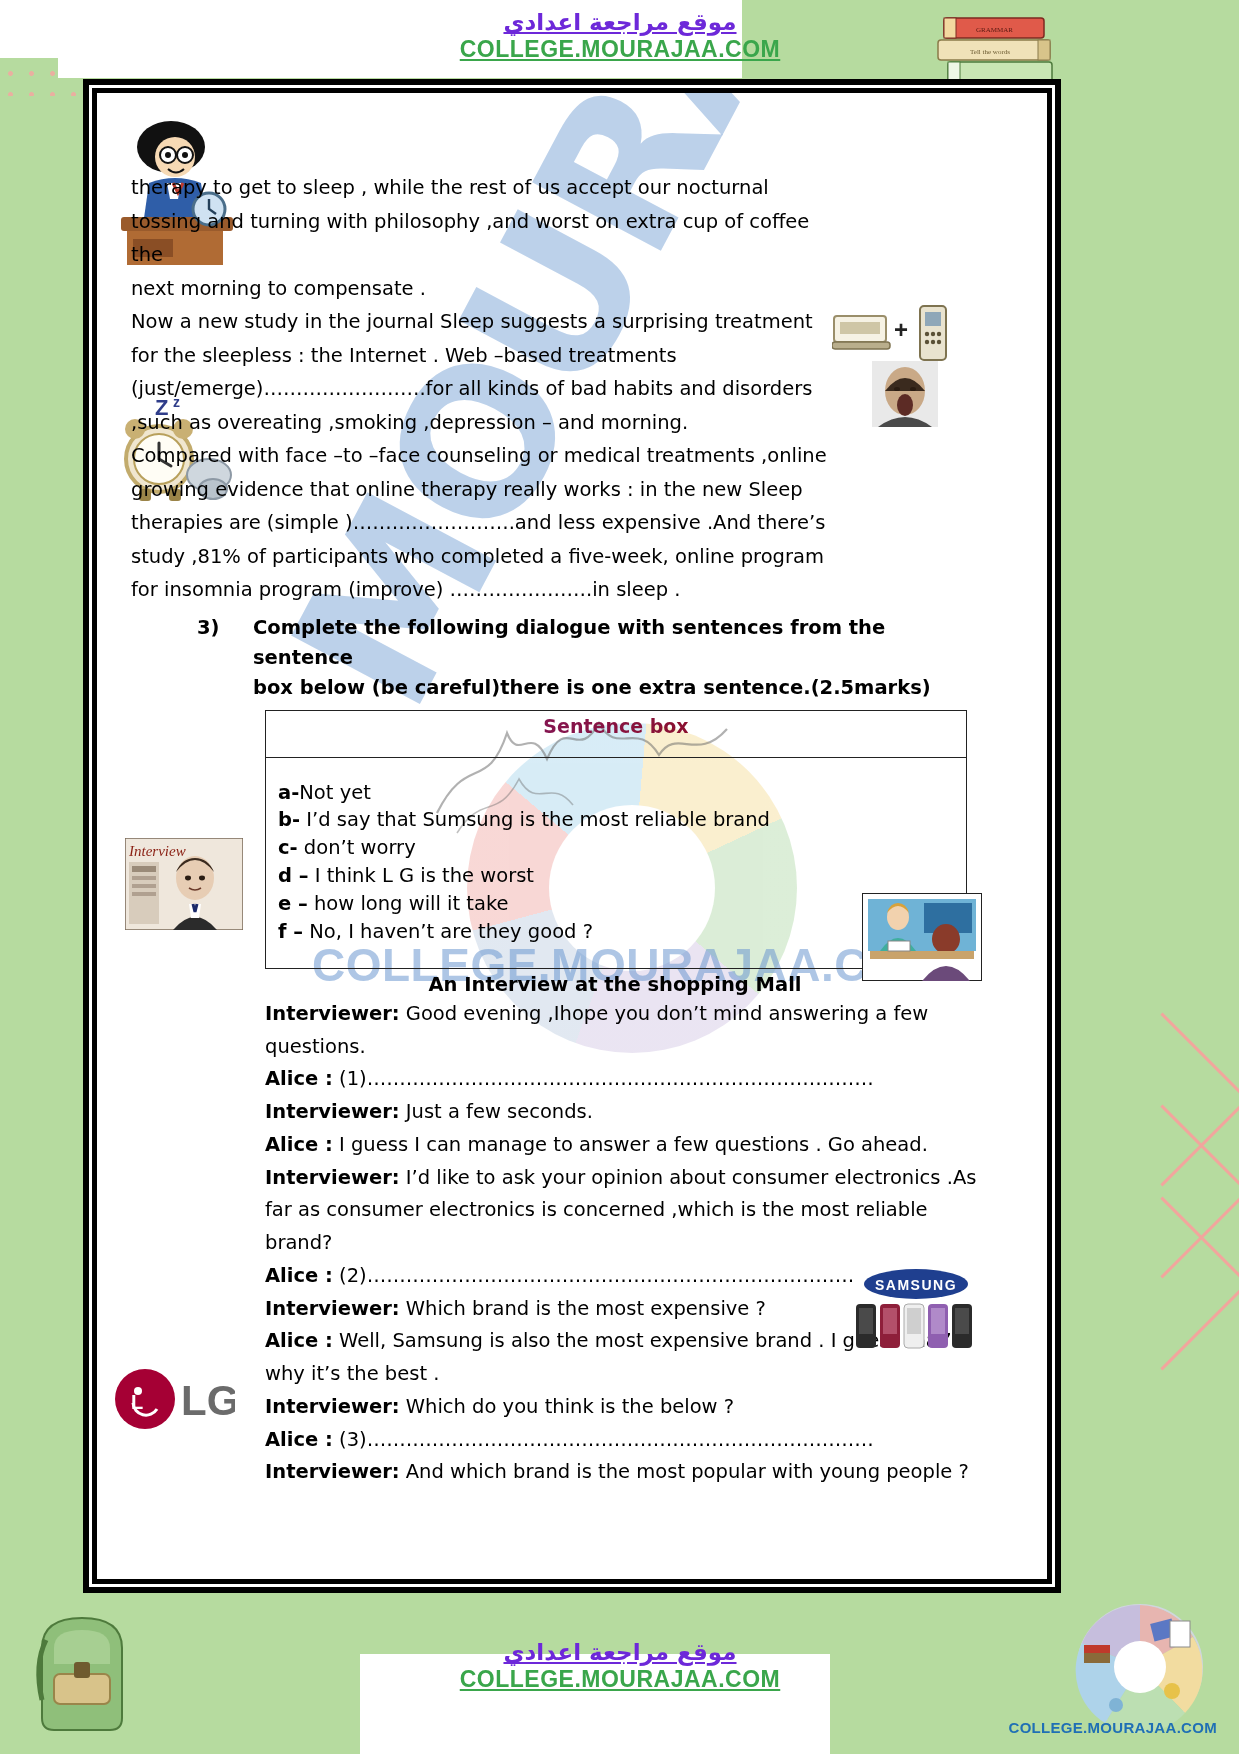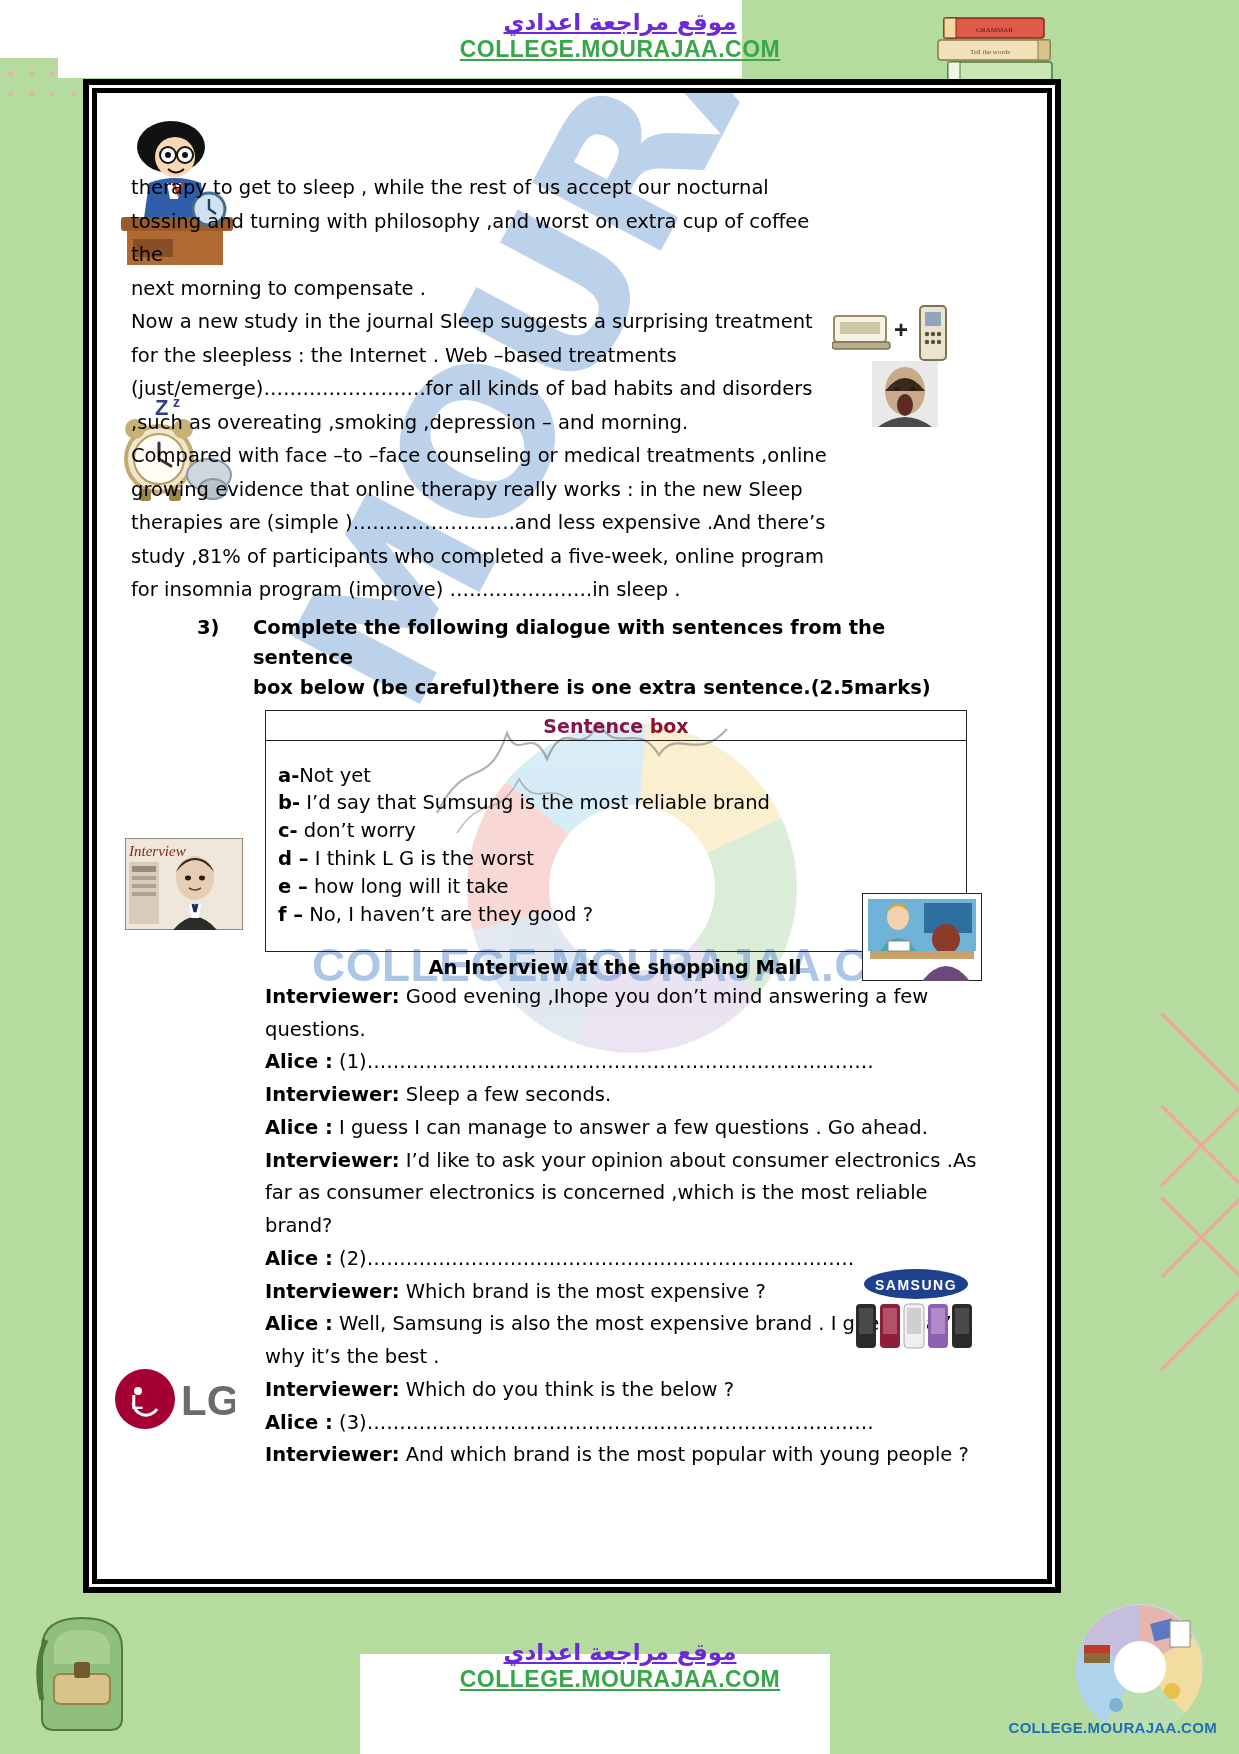--- a/index.html
+++ b/index.html
@@ -85,21 +85,21 @@
   .q3 .num{display:inline-block;width:28px;}
   .q3 .hang{display:block;padding-left:28px;text-indent:-28px;}
 
   
   .sbox{
     position:relative;margin-left:150px;width:700px;border:1.5px solid #222;
     background:transparent;margin-top:6px;
   }
   .sbox-title{
     text-align:center;font-family:"DejaVu Sans", sans-serif;font-weight:bold;font-size:19px;
-    padding:4px 0 3px;border-bottom:1.5px solid #222;
+    padding:4px 0 20px;border-bottom:1.5px solid #222;
     background:linear-gradient(90deg,#7a1f8f 0%,#8a1030 60%,#6b0f22 100%);
     -webkit-background-clip:text;background-clip:text;color:transparent;
   }
   .sbox-list{padding:5px 0 6px 12px;}
   .sbox-list li{
     list-style:none;font-family:"DejaVu Sans", sans-serif;font-size:19.5px;line-height:1.43;
   }
   .sbox-list li b{font-weight:bold;}
 
   
@@ -292,21 +292,21 @@
       <ellipse cx="84" cy="46" rx="14" ry="15" fill="#8a3b2a"></ellipse>
       <path d="M60,88 q24,-30 48,0 z" fill="#6b4a7a"></path>
       <rect x="8" y="58" width="104" height="8" fill="#c9a36b"></rect>
       <rect x="26" y="48" width="22" height="10" fill="#fff" stroke="#888" stroke-width="1"></rect>
     </svg>
   </div>
 
   <div class="dlg">
     <p><b>Interviewer:</b><span> Good evening ,Ihope you  don’t mind answering a few questions.</span></p>
     <p><b>Alice  :</b><span> (1)……………………………………………………………………</span></p>
-    <p><b>Interviewer:</b><span> Sleep a few seconds.</span></p>
+    <p><b>Interviewer:</b><span> Just a few seconds.</span></p>
     <p><b>Alice :</b><span> I guess I can manage to answer a few questions . Go ahead.</span></p>
     <p><b>Interviewer:</b><span> I’d like to ask your opinion about consumer electronics .As far as consumer electronics is concerned ,which is the most reliable brand?</span></p>
     <p><b>Alice :</b><span>   (2)…………………………………………………………………</span></p>
     <p><b>Interviewer:</b><span>  Which brand is the most expensive ?</span></p>
     <p><b>Alice :</b><span> Well, Samsung is also the most expensive brand . I guess that’s why it’s the best .</span></p>
     <p><b>Interviewer:</b><span> Which  do you think is the below ?</span></p>
     <p><b>Alice  :</b><span> (3)……………………………………………………………………</span></p>
     <p><b>Interviewer:</b><span> And which brand is the most popular with young people ?</span></p>
   </div>
 

